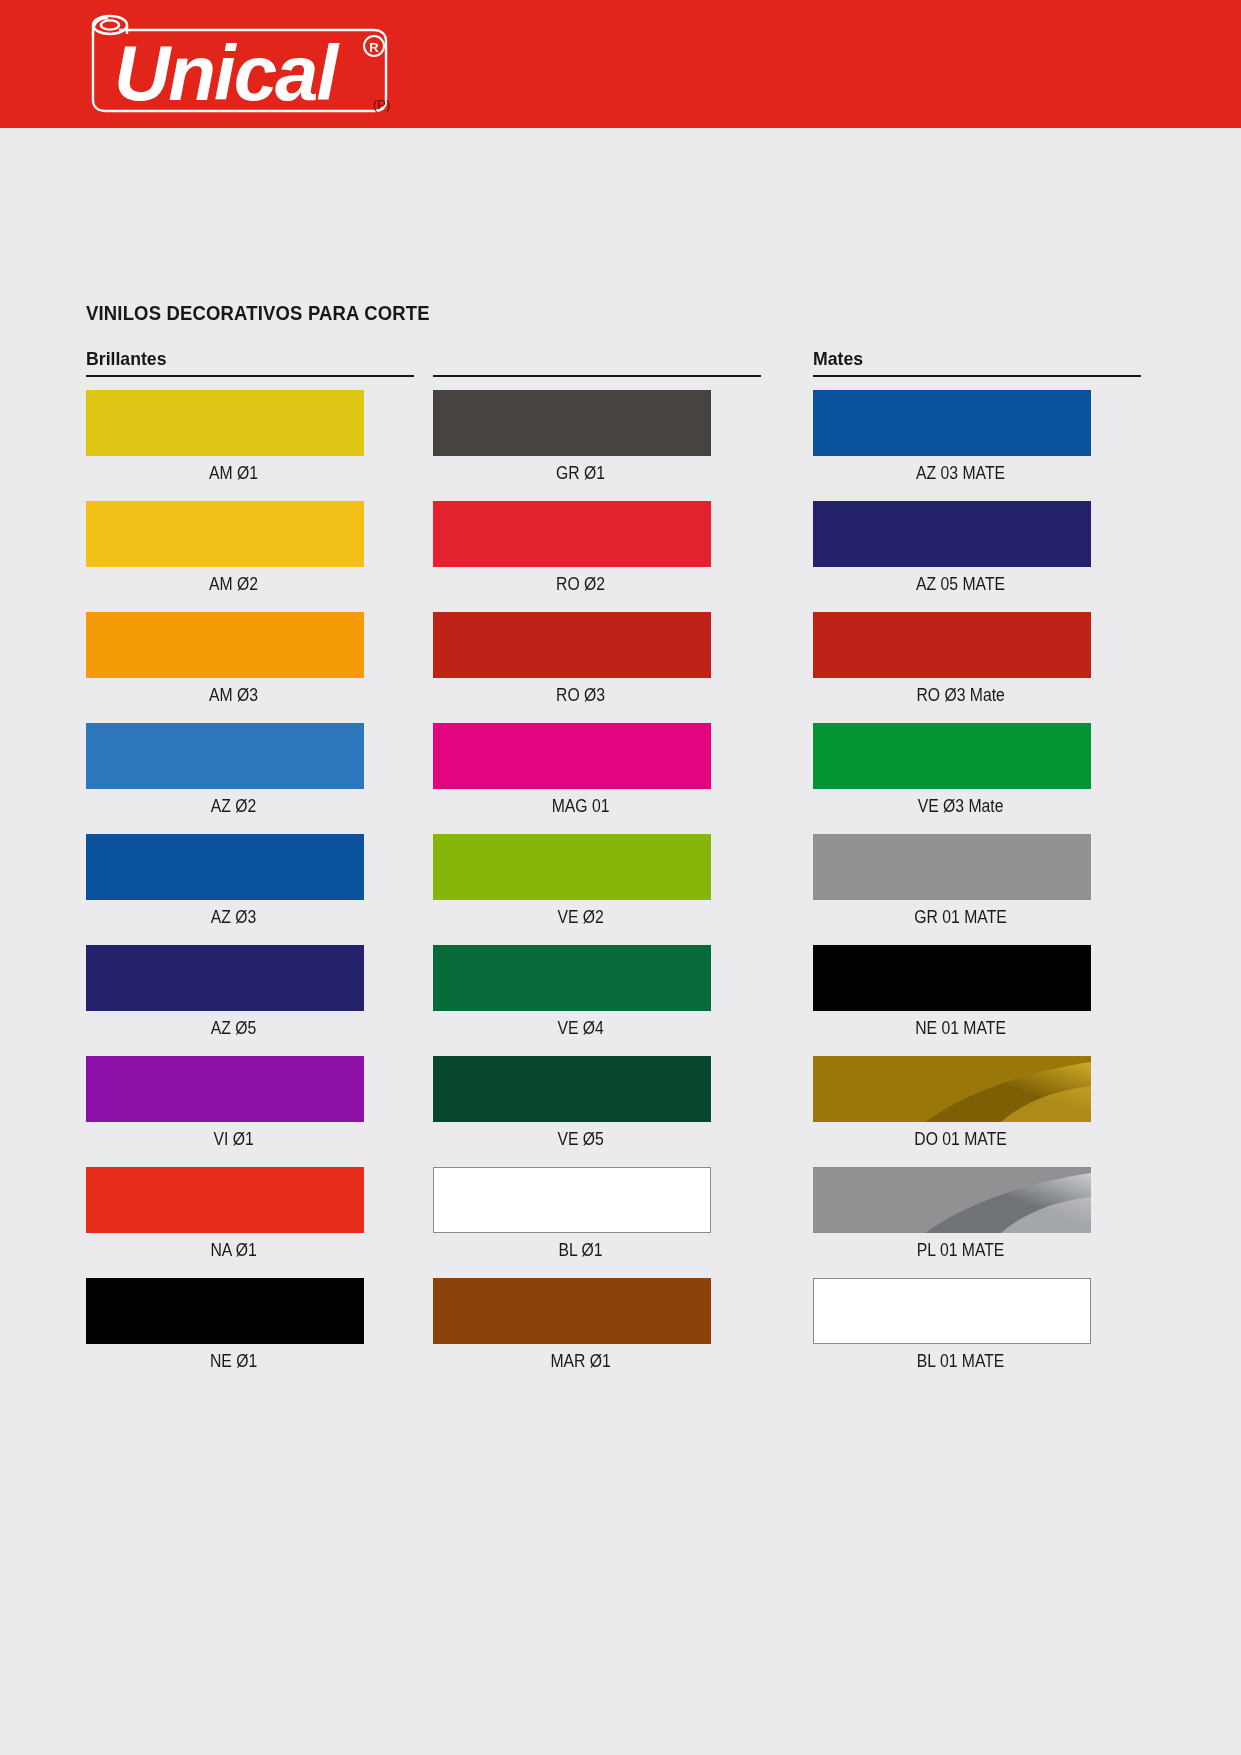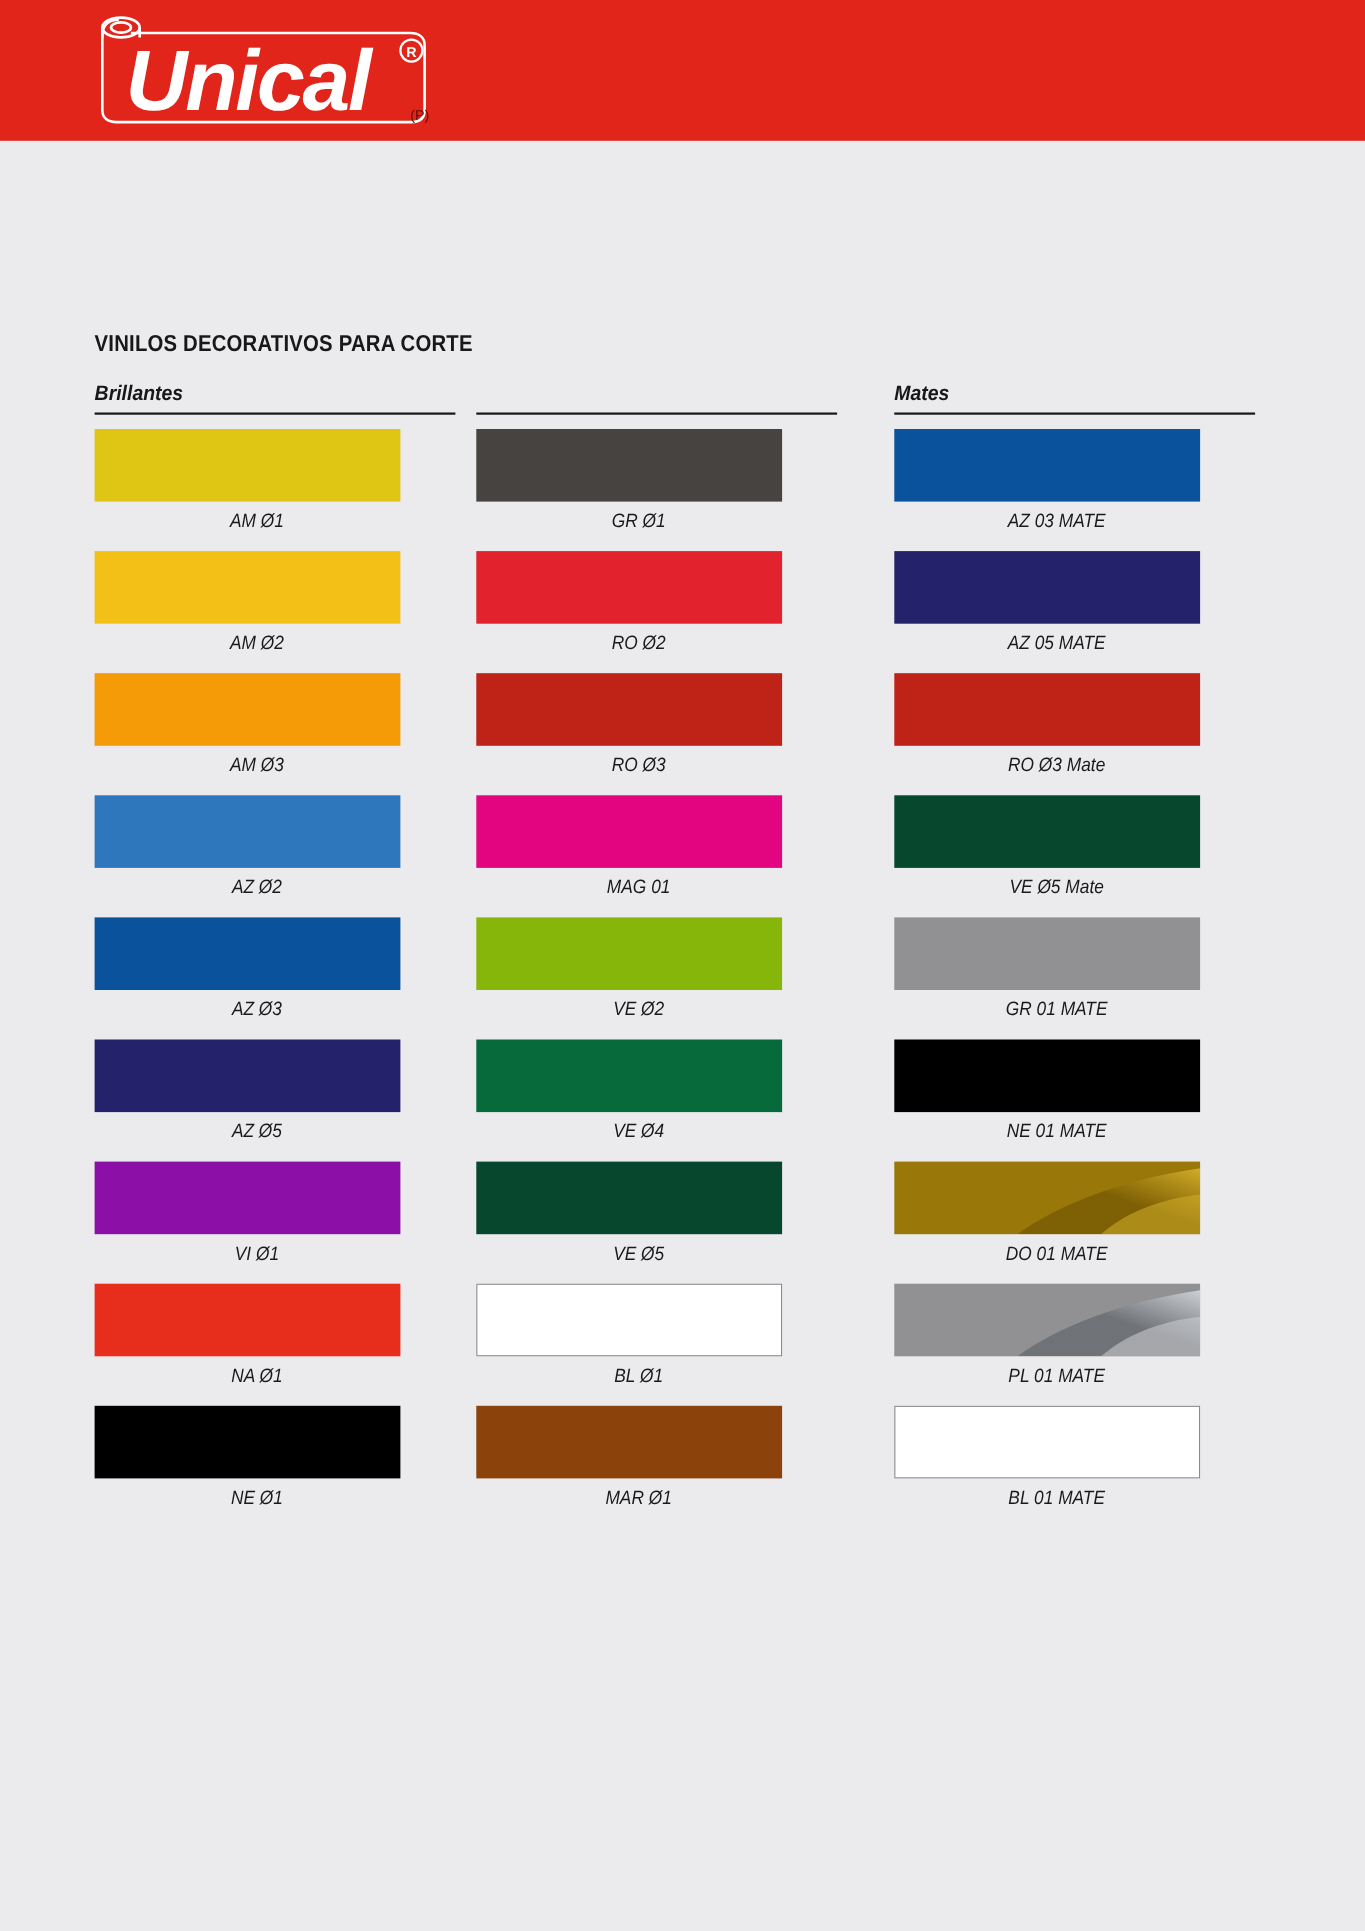--- a/index.html
+++ b/index.html
@@ -49,21 +49,20 @@
     white-space: nowrap;
   }
 
   .columns {
     position: absolute;
     left: 86px;
     top: 221px;
     width: 1070px;
     display: flex;
     gap: 0;
-    font-style: italic;
   }
 
   .column { width: 328px; }
   .col-1 { margin-right: 19px; }
   .col-2 { margin-right: 52px; }
 
   .section-head {
     height: 28px;
     border-bottom: 2px solid #17171a;
     margin-bottom: 13px;
@@ -235,22 +234,22 @@
           </div>
           <div class="swatch-item">
             <div class="swatch" style="background: rgb(35, 34, 107);"></div>
             <div class="swatch-label">AZ 05 MATE</div>
           </div>
           <div class="swatch-item">
             <div class="swatch" style="background: rgb(191, 34, 23);"></div>
             <div class="swatch-label">RO Ø3 Mate</div>
           </div>
           <div class="swatch-item">
-            <div class="swatch" style="background: rgb(7, 71, 45);"></div>
-            <div class="swatch-label">VE Ø5 Mate</div>
+            <div class="swatch" style="background: rgb(4, 148, 52);"></div>
+            <div class="swatch-label">VE Ø3 Mate</div>
           </div>
           <div class="swatch-item">
             <div class="swatch" style="background: rgb(145, 145, 148);"></div>
             <div class="swatch-label">GR 01 MATE</div>
           </div>
           <div class="swatch-item">
             <div class="swatch" style="background: rgb(0, 0, 0);"></div>
             <div class="swatch-label">NE 01 MATE</div>
           </div>
           <div class="swatch-item">

